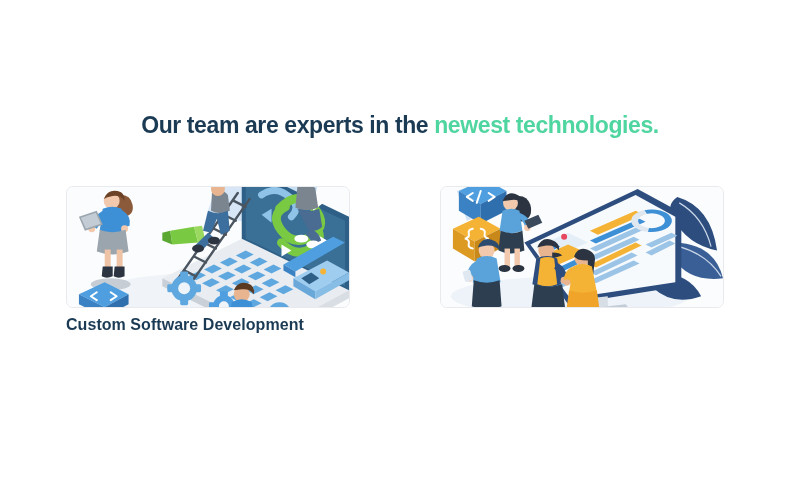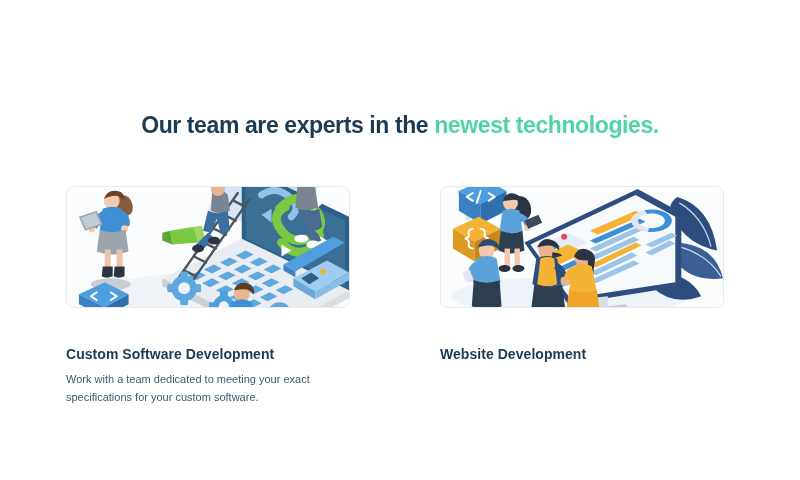--- a/index.html
+++ b/index.html
@@ -35,22 +35,22 @@
     position: relative;
     width: 284px; height: 122px;
     border: 1px solid #e8eaee;
     border-radius: 7px;
     background: #fbfcfd;
     overflow: hidden;
   }
   .thumb .scene { position: absolute; inset: 0; }
 
   .card-title {
-    margin-top: 38px;
-    font-size: 14px;
+    margin-top: 8px;
+    font-size: 16px;
     font-weight: bold;
     color: #1b3a54;
     letter-spacing: 0.05px;
   }
   .card-body {
     margin-top: 9px;
     font-size: 11px;
     line-height: 17.5px;
     color: #41596b;
     width: 272px;
@@ -206,21 +206,20 @@
           <polygon points="250,105 250,113 284,94 284,86" fill="#88bde6"></polygon>
           <polygon points="236,92 246,86 254,92 244,98" fill="#2e5f86"></polygon>
           <circle cx="258" cy="85" r="3" fill="#f5b335"></circle>
 
           <polygon points="218,78 268,50 280,56 230,85" fill="#4f9fe0"></polygon>
           <polygon points="218,78 218,84 230,91 230,85" fill="#3b82c4"></polygon>
         </svg>
       </div>
 
       <div class="card-title">Custom Software Development</div>
-      <div class="card-body">Work with a team dedicated to meeting your exact specifications for your custom software.</div>
     </div>
 
     <div class="card right">
       <div class="thumb">
         <svg class="scene" viewBox="0 0 284 122" preserveAspectRatio="xMidYMid slice">
           <rect x="0" y="0" width="284" height="122" fill="#fbfcfd"></rect>
           <ellipse cx="130" cy="110" rx="120" ry="20" fill="#eef3f9"></ellipse>
 
           <path d="M238 10 q34 10 40 54 q-30 -6 -44 -32 q-8 -14 4 -22 z" fill="#2c4d7e"></path>
           <path d="M240 16 q24 14 32 44" stroke="#c9d6e8" stroke-width="1.2" fill="none"></path>
@@ -314,17 +313,16 @@
           <path d="M134 70 q4 -10 13 -7 q9 3 8 11 l-2 16 l-6 -4 l1 -12 q-6 0 -10 -1 z" fill="#2b3440"></path>
           <path d="M133 80 q10 -5 19 0 l5 26 q-15 6 -28 0 z" fill="#f5b335"></path>
           <path d="M132 80 q-9 6 -8 14 l7 3 q0 -8 5 -11 z" fill="#f5b335"></path>
           <circle cx="127" cy="96" r="3.2" fill="#e8b590"></circle>
           <path d="M129 104 q14 5 28 0 l3 22 q-17 6 -34 0 z" fill="#f0a52a"></path>
           <rect x="136" y="124" width="6" height="12" fill="#e8b590"></rect>
           <rect x="147" y="124" width="6" height="12" fill="#e8b590"></rect>
         </svg>
       </div>
 
-      <div class="card-title">Website Development</div>
     </div>
 
   </div>
 </div>
 
 </body></html>

